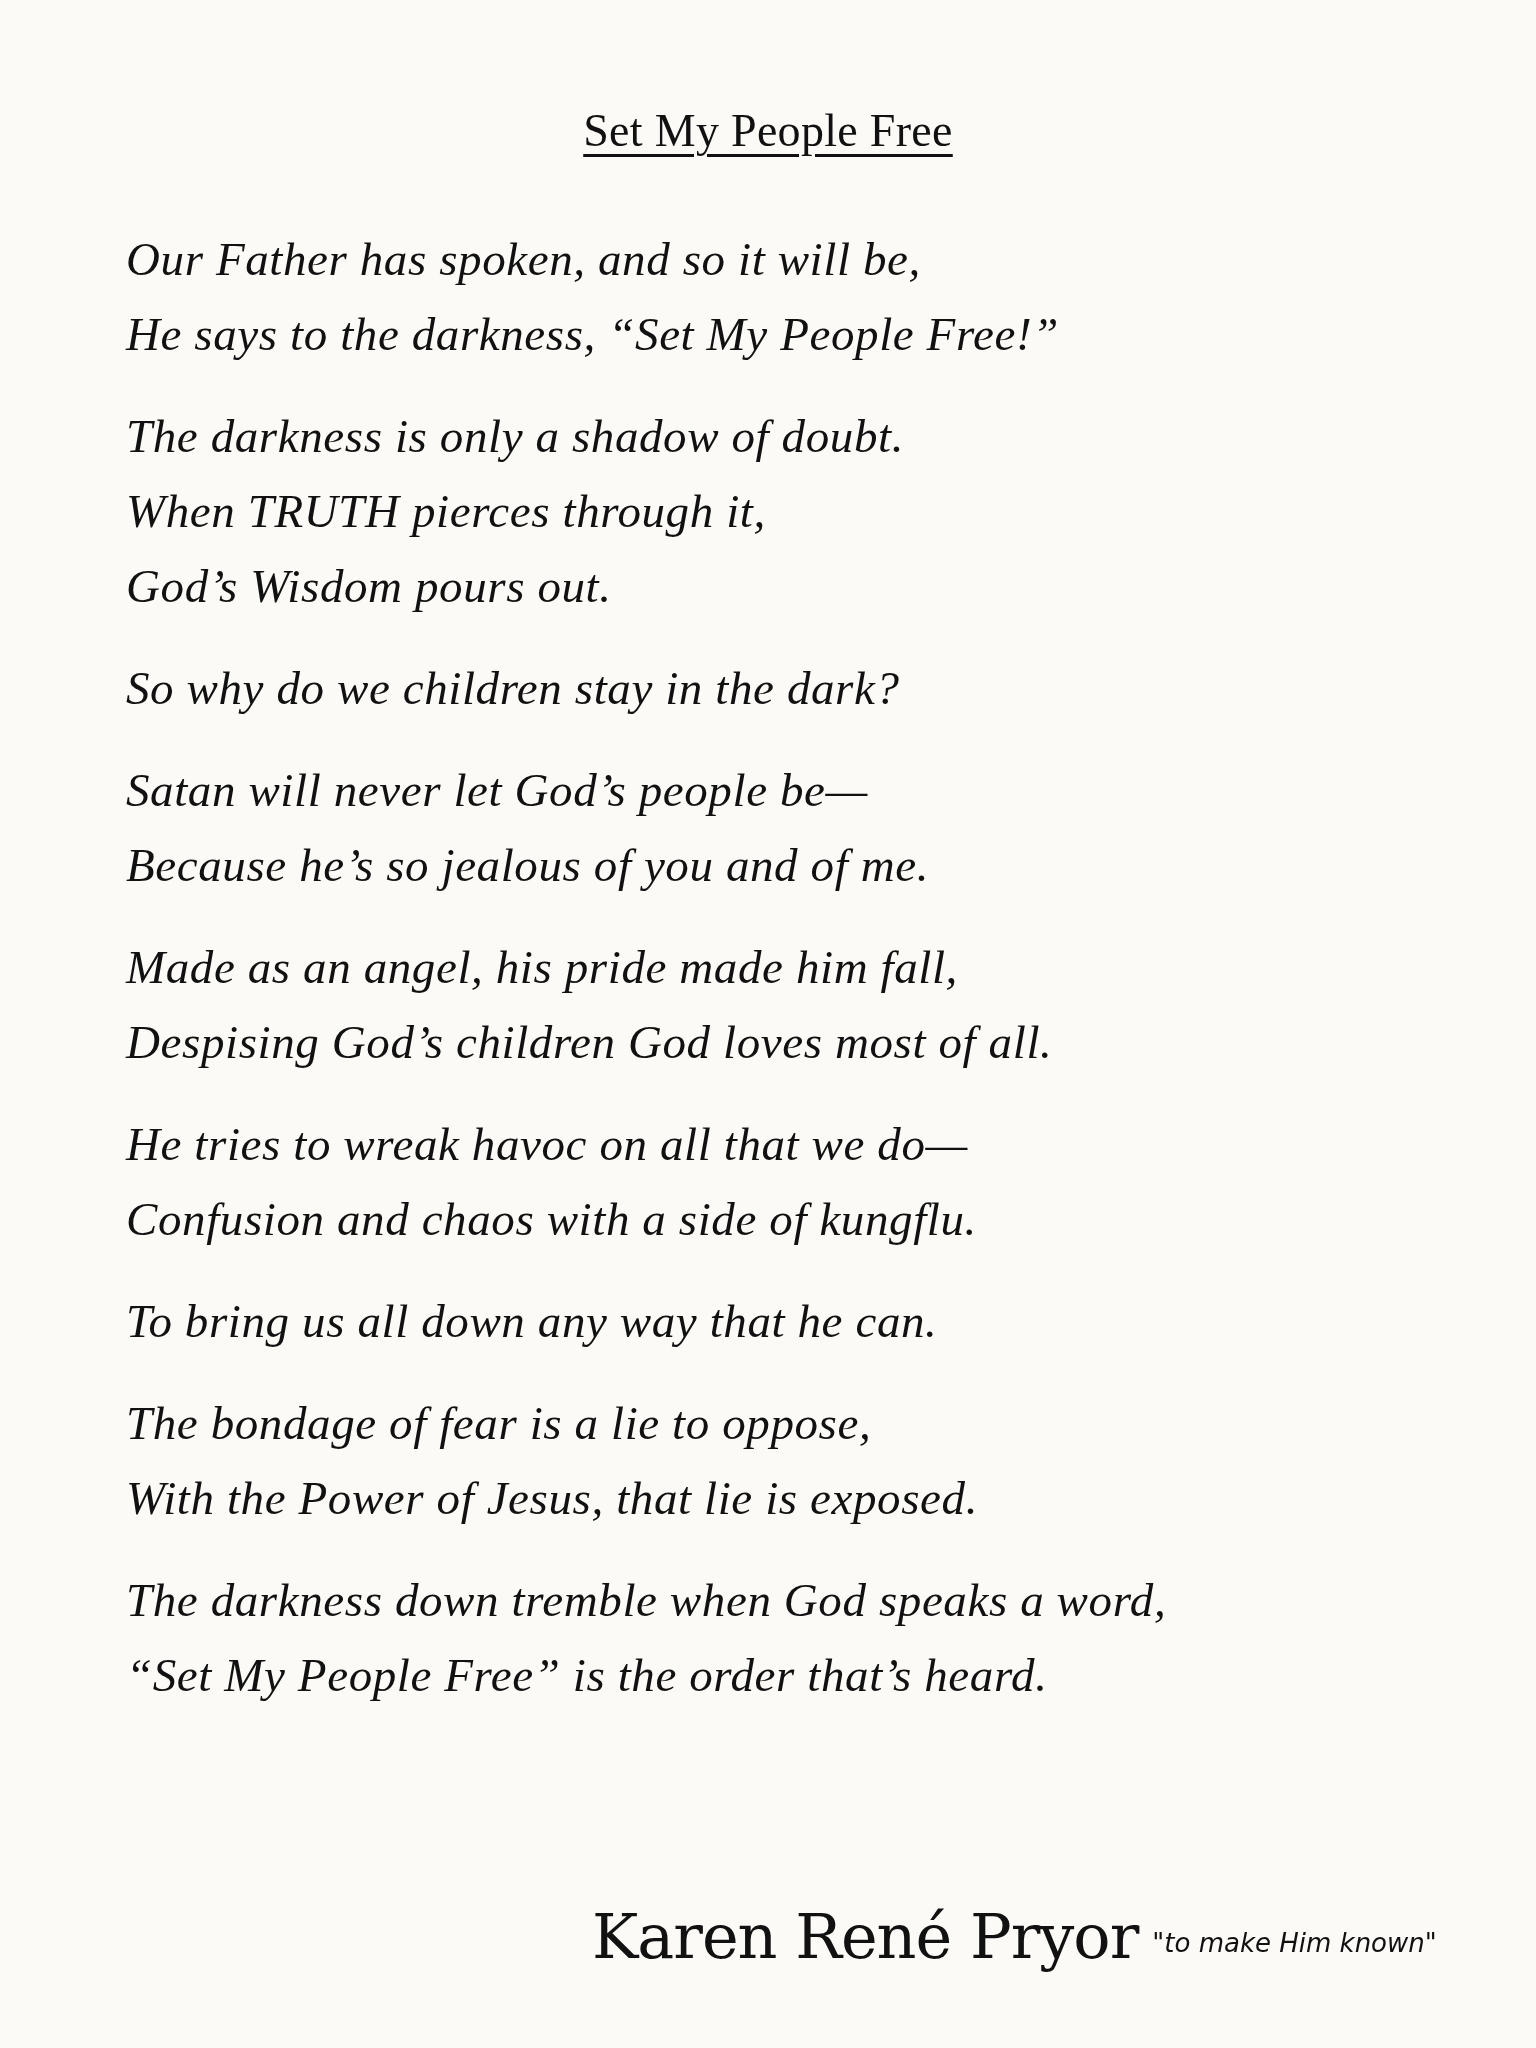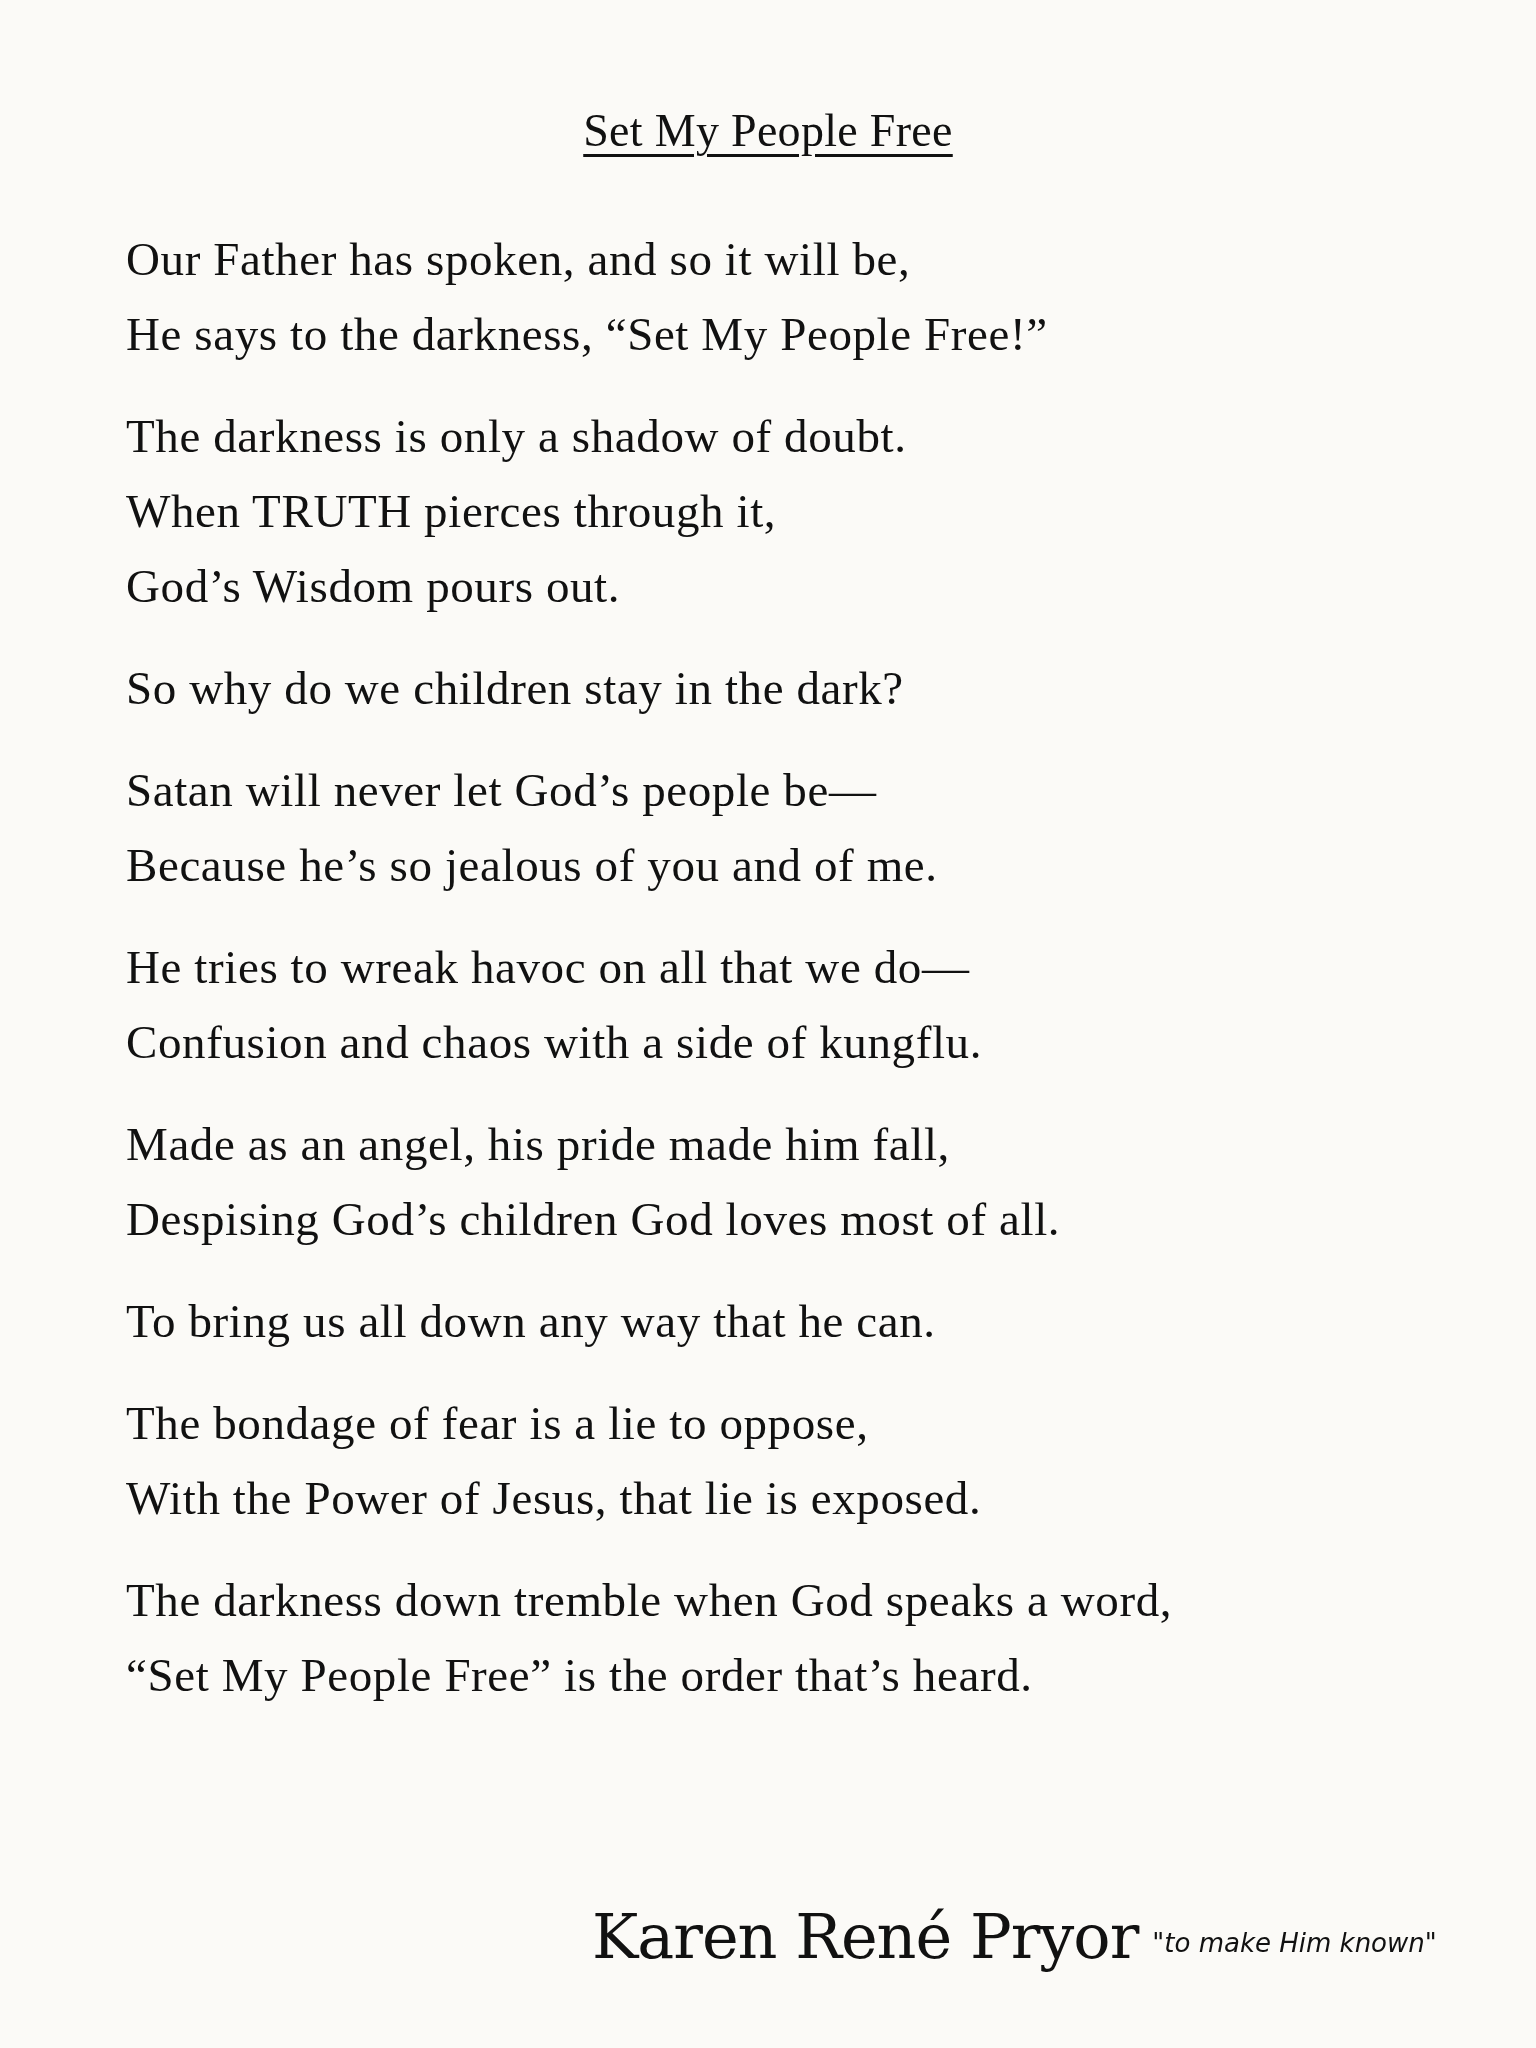--- a/index.html
+++ b/index.html
@@ -13,21 +13,21 @@
   .title {
     position:absolute; left:0; width:1536px; top:104px;
     text-align:center;
     font-size:46px;
     text-decoration:underline;
     text-decoration-thickness:3px;
     text-underline-offset:8px;
     letter-spacing:0.3px;
   }
   .poem {
-    position:absolute; left:126px; top:222px; width:1340px;
+    position:absolute; left:126px; top:222px; width:1340px;font-style:italic;
   }
   .stanza { margin:0 0 27px 0; }
   .line {
     font-size:47px;
     line-height:75px;
     white-space:nowrap;
     letter-spacing:0.6px;
   }
   .sig {
     position:absolute; top:1900px; left:592px;
@@ -62,26 +62,26 @@
     <div class="line">God’s Wisdom pours out.</div>
   </div>
   <div class="stanza">
     <div class="line">So why do we children stay in the dark?</div>
   </div>
   <div class="stanza">
     <div class="line">Satan will never let God’s people be—</div>
     <div class="line">Because he’s so jealous of you and of me.</div>
   </div>
   <div class="stanza">
+    <div class="line">Made as an angel, his pride made him fall,</div>
+    <div class="line">Despising God’s children God loves most of all.</div>
+  </div>
+  <div class="stanza">
     <div class="line">He tries to wreak havoc on all that we do—</div>
     <div class="line">Confusion and chaos with a side of kungflu.</div>
-  </div>
-  <div class="stanza">
-    <div class="line">Made as an angel, his pride made him fall,</div>
-    <div class="line">Despising God’s children God loves most of all.</div>
   </div>
   <div class="stanza">
     <div class="line">To bring us all down any way that he can.</div>
   </div>
   <div class="stanza">
     <div class="line">The bondage of fear is a lie to oppose,</div>
     <div class="line">With the Power of Jesus, that lie is exposed.</div>
   </div>
   <div class="stanza">
     <div class="line">The darkness down tremble when God speaks a word,</div>

